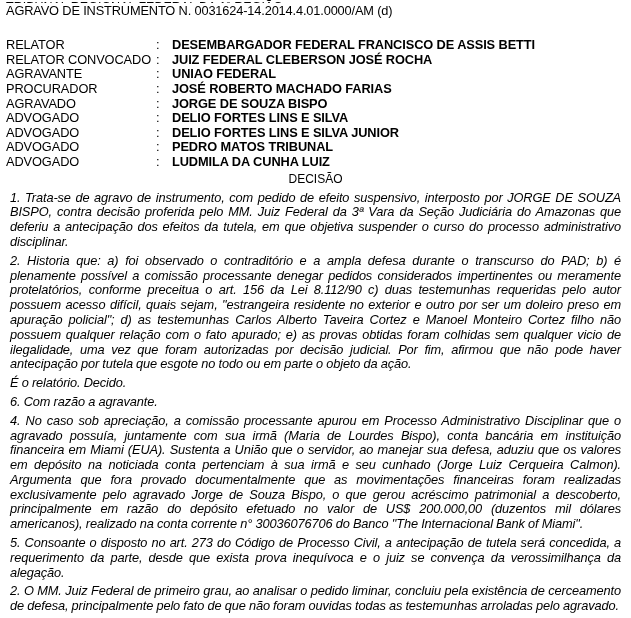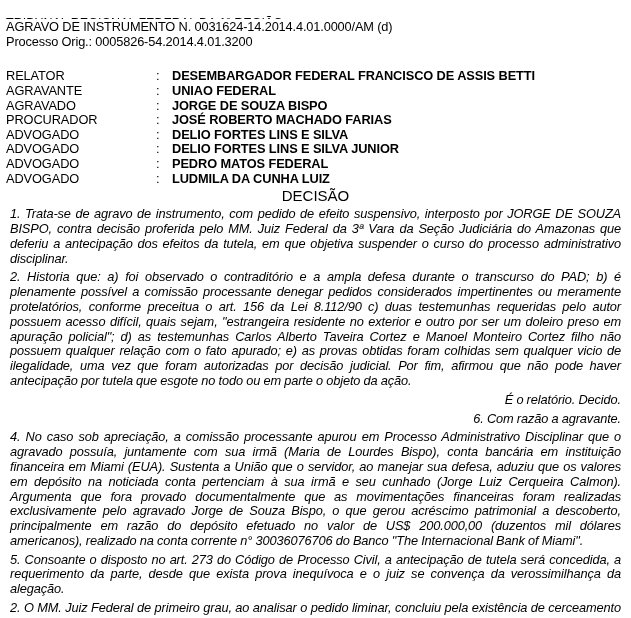--- a/index.html
+++ b/index.html
@@ -12,21 +12,21 @@
     height: 618px;
     font-family: "Liberation Sans", sans-serif;
     color: #000000;
     overflow: hidden;
   }
   .page {
     position: relative;
     width: 631px;
     height: 618px;
     box-sizing: border-box;
-    padding: 16px 6px;
+    padding: 0 6px;
   }
   .clip-top {
     height: 3px;
     overflow: hidden;
     font-size: 12.5px;
     line-height: 14px;
     color: #000;
     white-space: nowrap;
   }
   .hdr-line {
@@ -46,85 +46,89 @@
     padding: 0;
     vertical-align: top;
     white-space: nowrap;
     letter-spacing: -0.1px;
   }
   .parties td.role { width: 150px; }
   .parties td.colon { width: 16px; }
   .parties td.val { width: auto; font-weight: bold; }
   .decisao {
     text-align: center;
-    font-size: 15px;
+    font-size: 12px;
     line-height: 15px;
     margin-top: 2px;
     margin-bottom: 0px;
   }
   p.body {
     margin: 4px;
     font-size: 12.8px;
     line-height: 14.8px;
     text-align: justify;
     text-justify: inter-word;
     letter-spacing: -0.12px;
     word-spacing: -0.2px;
     font-style: italic;
   }
   p.body.nojust {
-    text-align: right;
+    text-align: left;
   }
 </style>
 </head>
 <body>
 
 <div class="page">
 
   <div class="clip-top">TRIBUNAL REGIONAL FEDERAL DA 1ª REGIÃO</div>
 
   <div class="hdr-line">AGRAVO DE INSTRUMENTO N. 0031624-14.2014.4.01.0000/AM (d)</div>
-  <div class="hdr-line">Processo Orig.: 0005826-54.2014.4.01.3200</div>
 
   <table class="parties">
     <tbody>
       <tr>
         <td class="role">RELATOR</td>
         <td class="colon">:</td>
         <td class="val">DESEMBARGADOR FEDERAL FRANCISCO DE ASSIS BETTI</td>
       </tr>
       <tr>
+        <td class="role">RELATOR CONVOCADO</td>
+        <td class="colon">:</td>
+        <td class="val">JUIZ FEDERAL CLEBERSON JOSÉ ROCHA</td>
+      </tr>
+      <tr>
         <td class="role">AGRAVANTE</td>
         <td class="colon">:</td>
         <td class="val">UNIAO FEDERAL</td>
       </tr>
       <tr>
+        <td class="role">PROCURADOR</td>
+        <td class="colon">:</td>
+        <td class="val">JOSÉ ROBERTO MACHADO FARIAS</td>
+      </tr>
+      <tr>
         <td class="role">AGRAVADO</td>
         <td class="colon">:</td>
         <td class="val">JORGE DE SOUZA BISPO</td>
-      </tr>
-      <tr>
-        <td class="role">PROCURADOR</td>
-        <td class="colon">:</td>
-        <td class="val">JOSÉ ROBERTO MACHADO FARIAS</td>
       </tr>
       <tr>
         <td class="role">ADVOGADO</td>
         <td class="colon">:</td>
         <td class="val">DELIO FORTES LINS E SILVA</td>
       </tr>
       <tr>
         <td class="role">ADVOGADO</td>
         <td class="colon">:</td>
         <td class="val">DELIO FORTES LINS E SILVA JUNIOR</td>
       </tr>
       <tr>
         <td class="role">ADVOGADO</td>
         <td class="colon">:</td>
-        <td class="val">PEDRO MATOS FEDERAL</td>
+        <td class="val">PEDRO MATOS TRIBUNAL</td>
       </tr>
       <tr>
         <td class="role">ADVOGADO</td>
         <td class="colon">:</td>
         <td class="val">LUDMILA DA CUNHA LUIZ</td>
       </tr>
     </tbody>
   </table>
 
   <div class="decisao">DECISÃO</div>

